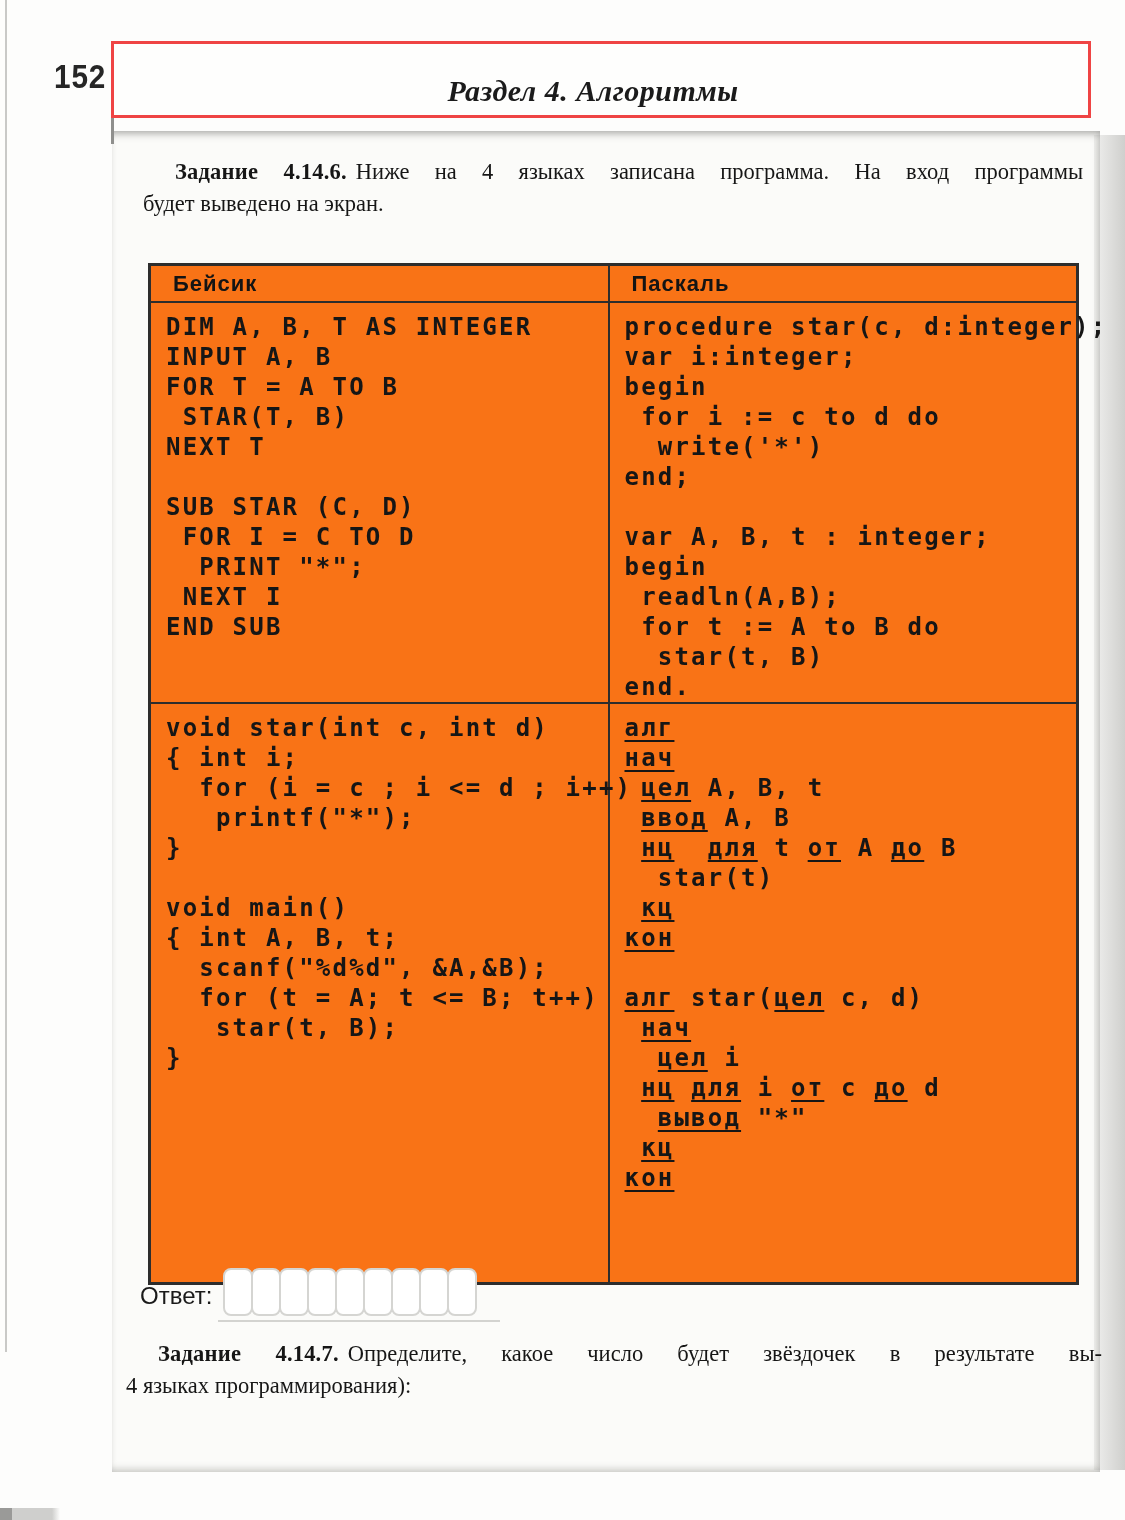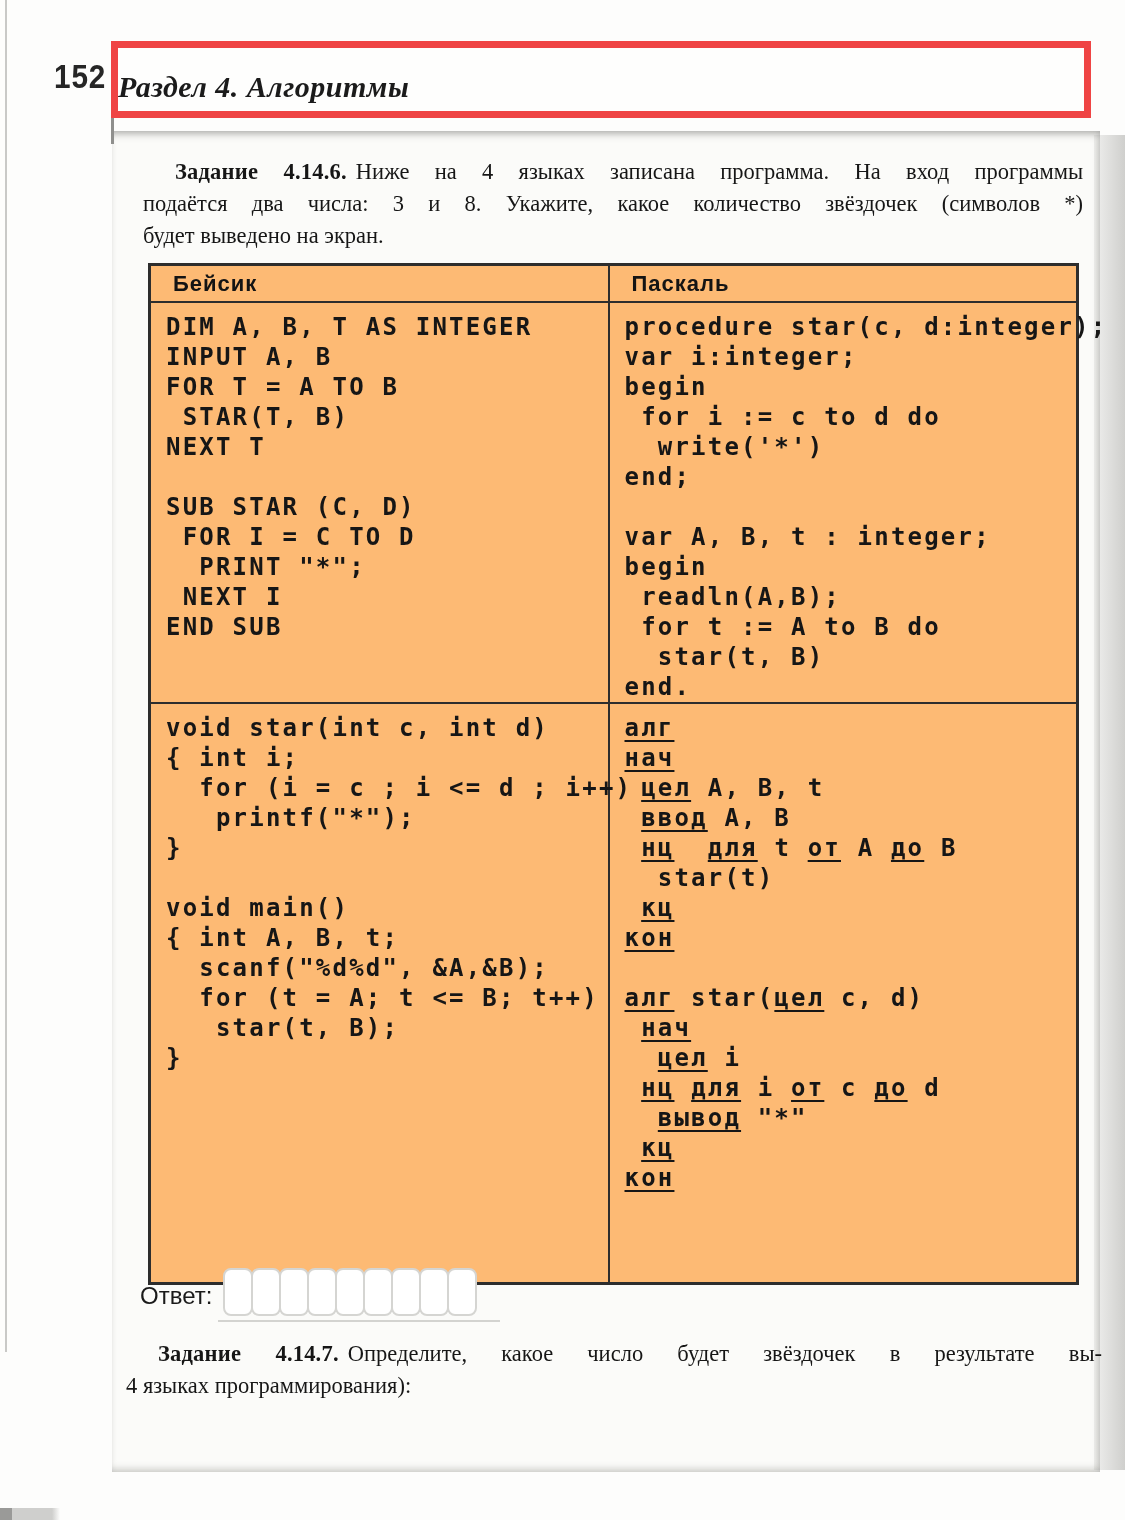--- a/index.html
+++ b/index.html
@@ -24,37 +24,37 @@
     background:linear-gradient(to right, rgba(120,120,115,.10), rgba(110,110,105,.32));
   }
   .header-tail { left:111px; top:118px; width:3px; height:26px; background:#8f8f8d; }
   .bottom-mark { left:0; top:1508px; width:60px; height:12px;
     background:linear-gradient(to right,#9a9a98 0 12px,#cfcfcd 12px 52px, rgba(207,207,205,0)); }
 
   
   .page-number { left:54px; top:58px; font-size:33px; font-weight:bold;
     letter-spacing:1px; color:#262626; transform:scaleX(.9); transform-origin:left top; }
   .header-box { left:111px; top:41px; width:980px; height:77px;
-    border:7px solid #ef4444; background:#fefefd;
-    display:flex; align-items:flex-end; justify-content:flex-start; padding:16px 16px 7px 0; }
+    border:3px solid #ef4444; background:#fefefd;
+    display:flex; align-items:flex-end; justify-content:center; padding:16px 16px 7px 0; }
   .section-title { font-family:"Liberation Serif", serif; font-style:italic; font-weight:bold;
     font-size:30px; color:#1b1b1b; letter-spacing:.5px; }
 
   
   .para { font-size:22.5px; line-height:32px; color:#161616;font-family:Liberation Serif, serif; }
   .para .line { text-align:justify; text-align-last:justify; }
   .para .line.last { text-align:left; text-align-last:auto; }
   .para .line.indent { text-indent:32px; }
   .task-label { font-weight:bold; margin-right:9px; letter-spacing:.2px; }
   .task6 { left:143px; top:156px; width:940px; }
   .task7 { left:126px; top:1338px; width:976px; }
 
   
   .code-table { left:148px; top:263px; width:928px;
-    border-collapse:collapse; table-layout:fixed; background:#fdba74;
+    border-collapse:collapse; table-layout:fixed; background:#f97316;
     border:3px solid #2d2d2d; }
   .code-table col.c1 { width:459px; }
   .code-table col.c2 { width:469px; }
   .code-table th, .code-table td { border:2px solid #2d2d2d; }
   th.lang { height:37px; font-size:22px; font-weight:bold; letter-spacing:1px;
     text-align:left; vertical-align:middle; padding:2px 0 0 22px; color:#141414; }
   tr.code-row-1 td { height:398px; }
   tr.code-row-2 td { height:581px; }
   td.code { vertical-align:top; padding:9px 0 0 15px;
     font-family:"DejaVu Sans Mono", monospace; font-weight:bold;
@@ -80,21 +80,20 @@
 <div class="abs header-tail"></div>
 <div class="abs bottom-mark"></div>
 
 <div class="abs page-number">152</div>
 <div class="abs header-box">
   <span class="section-title">Раздел 4. Алгоритмы</span>
 </div>
 
 <div class="abs para task6">
   <div class="line indent"><span class="task-label">Задание 4.14.6.</span><span>Ниже на 4 языках записана программа. На вход программы</span></div>
-  <div class="line">подаётся два числа: 3 и 8. Укажите, какое количество звёздочек (символов *)</div>
   <div class="line last">будет выведено на экран.</div>
 </div>
 
 <table class="abs code-table">
   <colgroup>
       <col class="c1">
       <col class="c2">
     </colgroup>
   <tbody>
       <tr>

